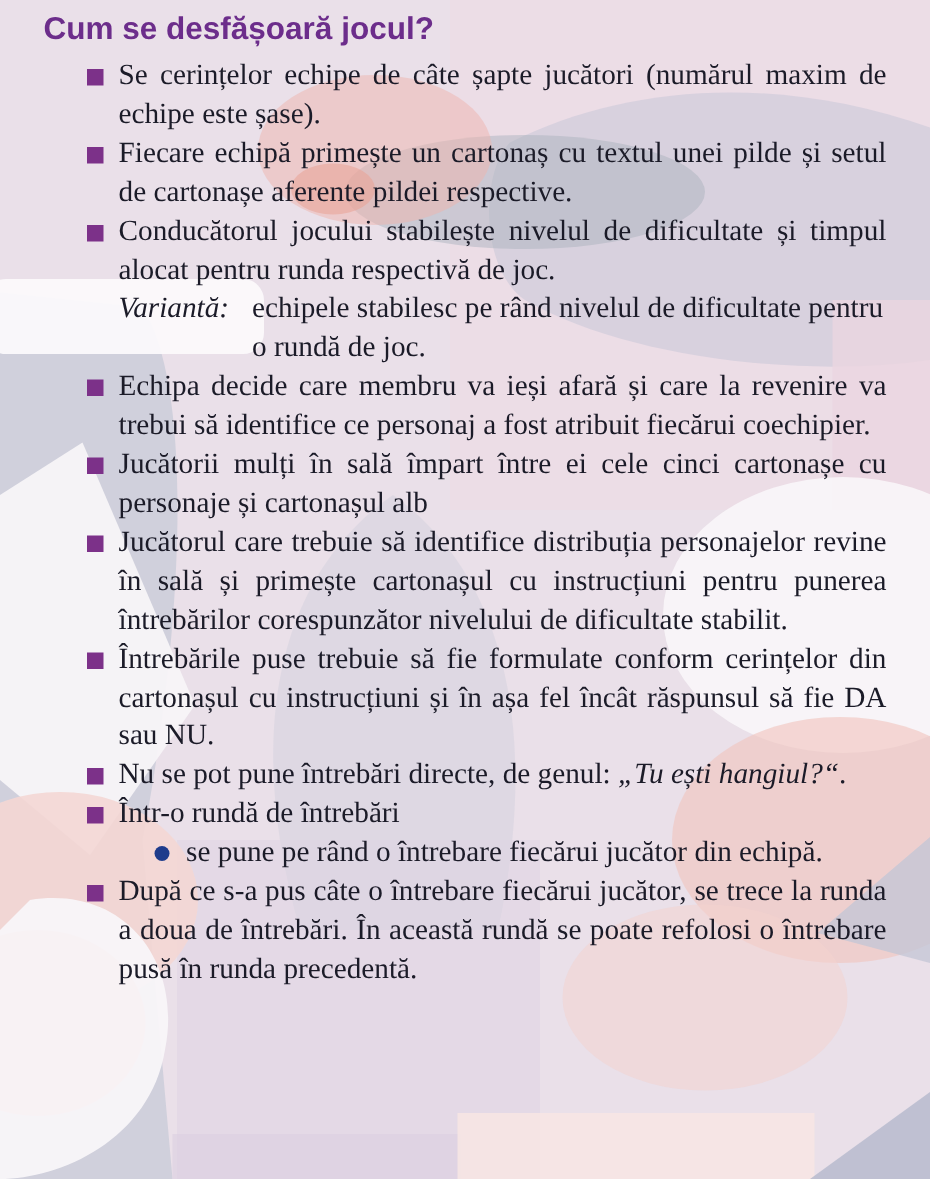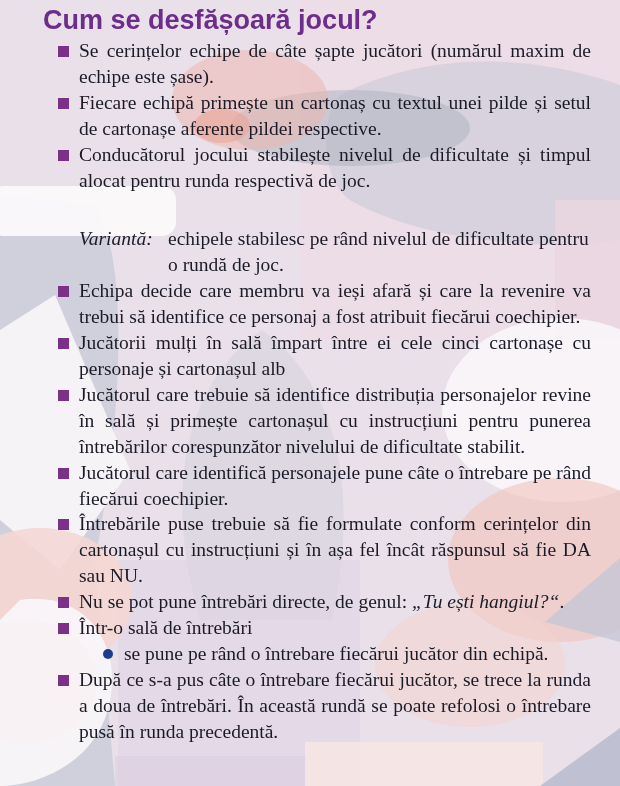--- a/index.html
+++ b/index.html
@@ -15,24 +15,24 @@
     position:absolute; inset:0; z-index:0;
   }
   .content {
     position:relative; z-index:1;
     padding:6px 0 0 27px;
     width:566px;
   }
   .title {
     font-family:"Liberation Sans", sans-serif;
     font-weight:bold;
-    font-size:27px;
+    font-size:21px;
     line-height:28px;
     color: var(--c-title, #6C2D8B);
-    margin:0 0 4px 16px;
+    margin:0 0 4px 2px;
   }
   .list {
     margin-left:31px; 
     width:533px;
     font-size:19.5px;
     line-height:25.9px;
   }
   .item {
     display:grid;
     grid-template-columns:21px 1fr;
@@ -46,21 +46,20 @@
   }
   .item .txt {
     text-align:justify;
     text-align-last:left;
   }
   .variant {
     position:relative;
     margin-left:21px;
     padding-left:89px;
     width:423px;
-    margin-top:33px;
   }
   .variant .vlabel {
     position:absolute; left:0; top:0;
     font-style:italic;
   }
   .subitem {
     display:grid;
     grid-template-columns:21px 1fr;
     margin-left:45px;
     align-items:start;
@@ -140,38 +139,34 @@
       <div class="item">
         <span class="sq"></span>
         <span class="txt">Jucătorii mulți în sală împart între ei cele cinci cartonașe cu personaje și cartonașul alb</span>
       </div>
 
       <div class="item">
         <span class="sq"></span>
         <span class="txt">Jucătorul care trebuie să identifice distribuția personajelor revine în sală și primește cartonașul cu instrucțiuni pentru punerea întrebărilor corespunzător nivelului de dificultate stabilit.</span>
       </div>
 
-      <div class="item">
-        <span class="sq"></span>
-        <span class="txt">Jucătorul care identifică personajele pune câte o întrebare pe rând fiecărui coechipier.</span>
-      </div>
 
       <div class="item">
         <span class="sq"></span>
         <span class="txt">Întrebările puse trebuie să fie formulate conform cerințelor din cartonașul cu instrucțiuni și în așa fel încât răspunsul să fie DA sau NU.</span>
       </div>
 
       <div class="item">
         <span class="sq"></span>
         <span class="txt"><span>Nu se pot pune întrebări directe, de genul: </span><span class="it">„Tu ești hangiul?“</span><span>.</span></span>
       </div>
 
       <div class="item">
         <span class="sq"></span>
-        <span class="txt">Într-o sală de întrebări</span>
+        <span class="txt">Într-o rundă de întrebări</span>
       </div>
 
       <div class="subitem">
         <span class="dot"></span>
         <span>se pune pe rând o întrebare fiecărui jucător din echipă.</span>
       </div>
 
 
       <div class="item">
         <span class="sq"></span>

